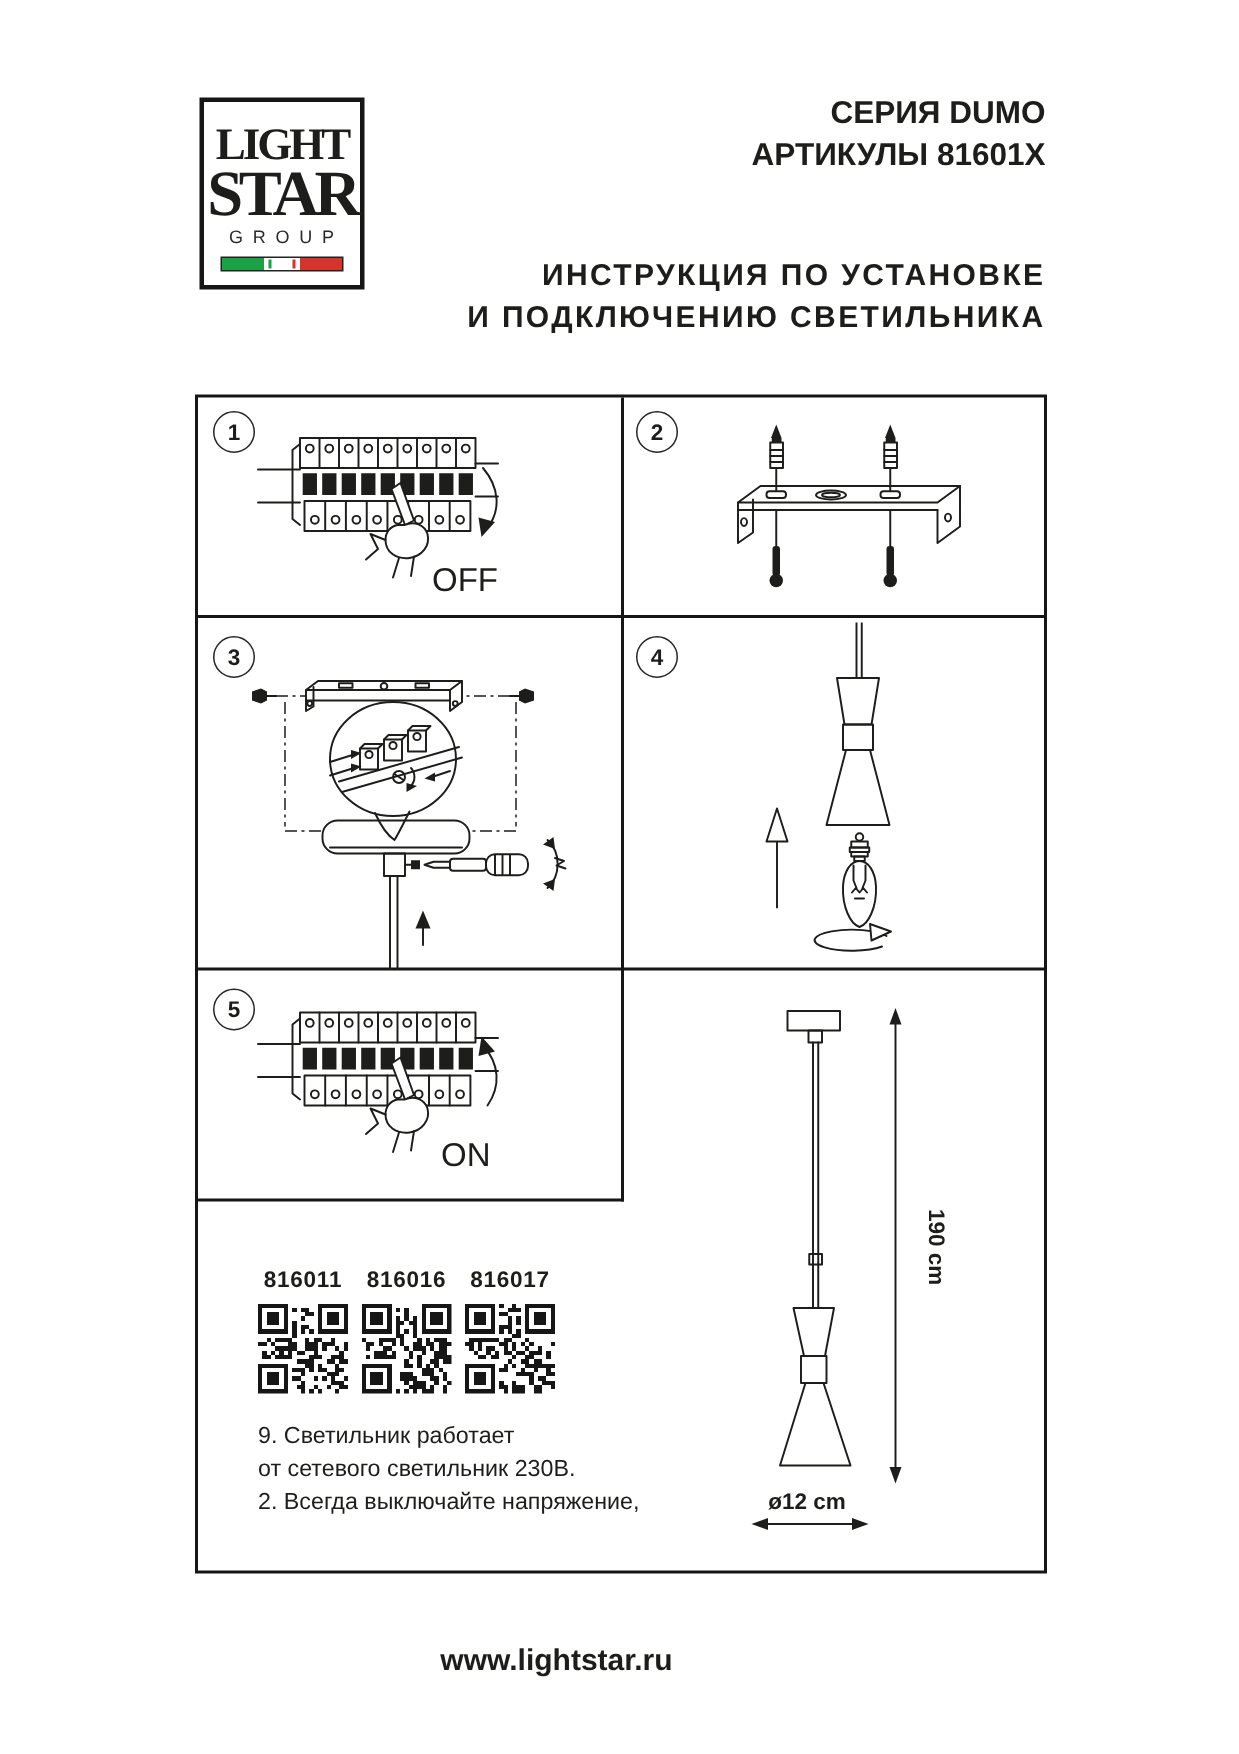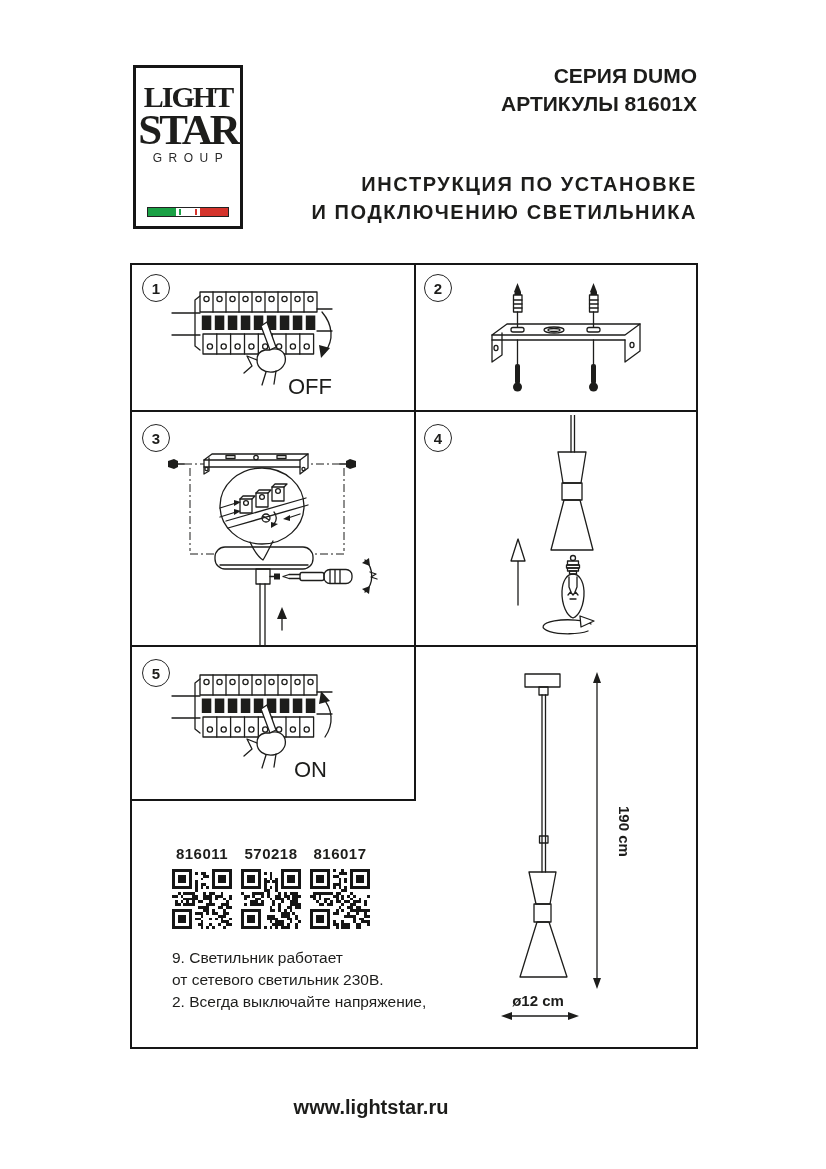--- a/index.html
+++ b/index.html
@@ -1,19 +1,19 @@
 <!DOCTYPE html>
 <html><head>
 <meta charset="utf-8">
 <style>
   html,body{margin:0;padding:0;background:#fff;}
   .page{position:relative;width:826px;height:1169px;background:#fff;overflow:hidden;
         font-family:"Liberation Sans",sans-serif;color:#1d1d1b;}
   
-  .logo-box{position:absolute;left:133px;top:65px;width:110px;height:164px;
+  .logo-box{position:absolute;left:133px;top:65px;width:110px;height:128px;
             border:3px solid #161616;box-sizing:border-box;text-align:center;}
   .logo-light{font-family:"Liberation Serif",serif;font-weight:700;font-size:30px;
               line-height:28px;letter-spacing:-2px;margin-top:15px;}
   .logo-star{font-family:"Liberation Serif",serif;font-weight:700;font-size:43px;
              line-height:38px;letter-spacing:-3px;}
   .logo-group{font-size:12px;letter-spacing:6.5px;margin-top:2px;margin-right:-6px;color:#2a2a2a;}
   .logo-flag{position:absolute;left:11px;right:11px;bottom:9px;height:10px;
              border:1px solid #222;display:flex;box-sizing:border-box;}
   .flag-g{width:35%;background:#1aa145;}
   .flag-w{width:30%;background:#ffffff;position:relative;}
@@ -502,21 +502,21 @@
             <rect x="4" y="20" width="1" height="1" fill="#161616"></rect>
             <rect x="5" y="20" width="1" height="1" fill="#161616"></rect>
             <rect x="6" y="20" width="1" height="1" fill="#161616"></rect>
             <rect x="10" y="20" width="1" height="1" fill="#161616"></rect>
             <rect x="12" y="20" width="1" height="1" fill="#161616"></rect>
             <rect x="14" y="20" width="1" height="1" fill="#161616"></rect>
             <rect x="18" y="20" width="1" height="1" fill="#161616"></rect>
           </svg>
       </div>
       <div class="qr-item">
-        <div class="qr-label">570218</div>
+        <div class="qr-label">816016</div>
         <svg width="60" height="60" viewBox="0 0 21 21" shape-rendering="crispEdges">
             <rect x="0" y="0" width="1" height="1" fill="#161616"></rect>
             <rect x="1" y="0" width="1" height="1" fill="#161616"></rect>
             <rect x="2" y="0" width="1" height="1" fill="#161616"></rect>
             <rect x="3" y="0" width="1" height="1" fill="#161616"></rect>
             <rect x="4" y="0" width="1" height="1" fill="#161616"></rect>
             <rect x="5" y="0" width="1" height="1" fill="#161616"></rect>
             <rect x="6" y="0" width="1" height="1" fill="#161616"></rect>
             <rect x="14" y="0" width="1" height="1" fill="#161616"></rect>
             <rect x="15" y="0" width="1" height="1" fill="#161616"></rect>

